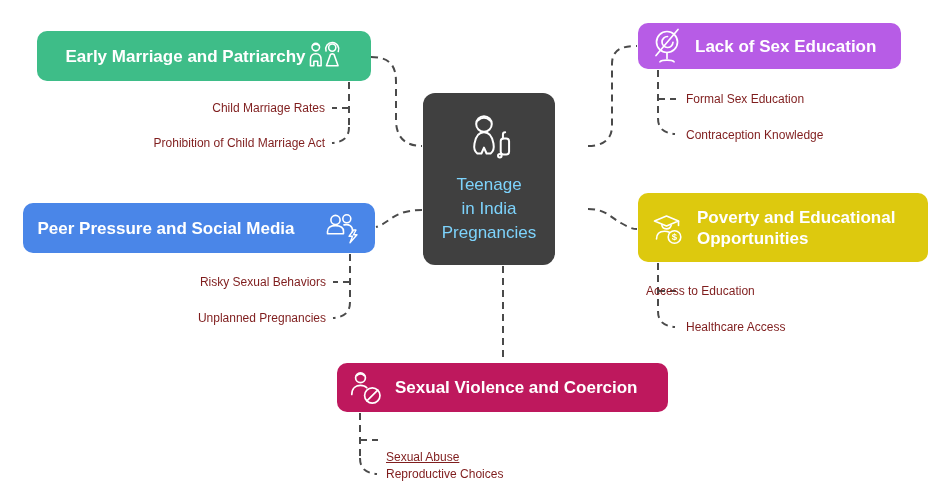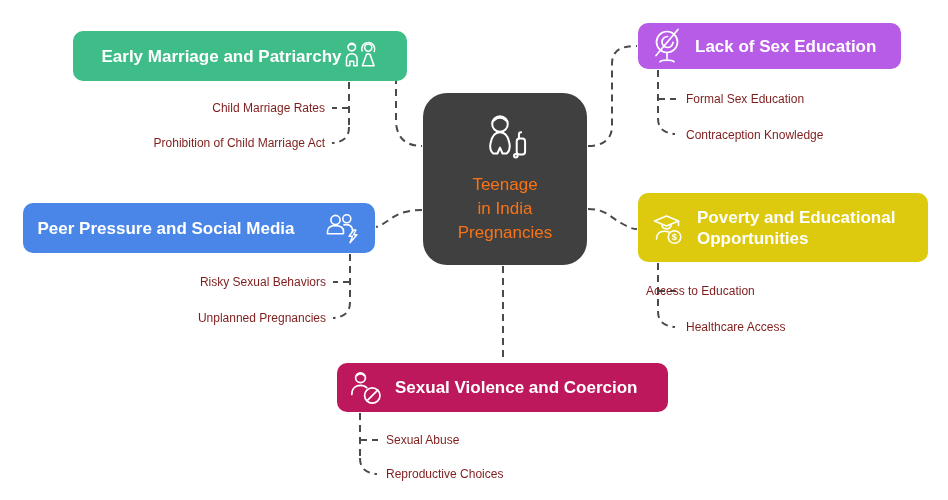--- a/index.html
+++ b/index.html
@@ -12,47 +12,47 @@
   #connectors{position:absolute;left:0;top:0;z-index:0;}
 
   .branch{
     position:absolute;z-index:2;display:flex;align-items:center;
     border-radius:10px;color:#fff;font-weight:bold;font-size:17px;
     box-sizing:border-box;cursor:default;
   }
   .branch .icon{display:flex;align-items:center;justify-content:center;flex:0 0 auto;}
   .blabel{line-height:21px;}
 
-  #node-early-marriage{left:37px;top:31px;width:334px;height:50px;justify-content:center;padding:0 10px;margin-left:36px;}
+  #node-early-marriage{left:37px;top:31px;width:334px;height:50px;justify-content:center;padding:0 10px;}
   #node-peer-pressure {left:23px;top:203px;width:352px;height:50px;justify-content:center;gap:28px;padding:0 10px;}
   #node-sex-education {left:638px;top:23px;width:263px;height:46px;gap:9px;padding:0 10px;}
   #node-poverty       {left:638px;top:193px;width:290px;height:69px;gap:9px;padding:0 10px;}
   #node-violence      {left:337px;top:363px;width:331px;height:49px;gap:10px;padding:0 10px;}
 
   #node-center{
-    position:absolute;z-index:2;left:423px;top:93px;width:164px;height:172px;
-    border-radius:24px;color:#f97316;display:flex;flex-direction:column;
+    position:absolute;z-index:2;left:423px;top:93px;width:132px;height:172px;
+    border-radius:12px;color:#7dd3fc;display:flex;flex-direction:column;
     align-items:center;justify-content:center;text-align:center;
   }
   #node-center .ctext{font-size:17px;line-height:24px;font-weight:500;margin-top:4px;}
 
   .child{
     position:absolute;z-index:2;font-size:12px;color:#7f1d1d;
     white-space:nowrap;line-height:22px;cursor:default;
   }
   .r{text-align:right;}
   #c-em-0{right:623px;top:97px;}
   #c-em-1{right:623px;top:132px;}
   #c-se-0{left:686px;top:88px;}
   #c-se-1{left:686px;top:124px;}
   #c-pp-0{right:622px;top:271px;margin-left:37px;}
   #c-pp-1{right:622px;top:307px;}
   #c-po-0{left:646px;top:280px;}
   #c-po-1{left:686px;top:316px;}
-  #c-vi-0{left:386px;top:429px;}
+  #c-vi-0{left:386px;top:446px;text-decoration:underline;}
   #c-vi-1{left:386px;top:463px;}
 </style>
 </head>
 <body>
 
 <div id="canvas">
 
   <svg id="connectors" width="948" height="500" viewBox="0 0 948 500" fill="none" stroke="#4a4a4a" stroke-width="2" stroke-dasharray="7 5">
 
     <path d="M371,57 C391,57 396,67 396,82 L396,120 C396,136 404,146 422,146"></path>

